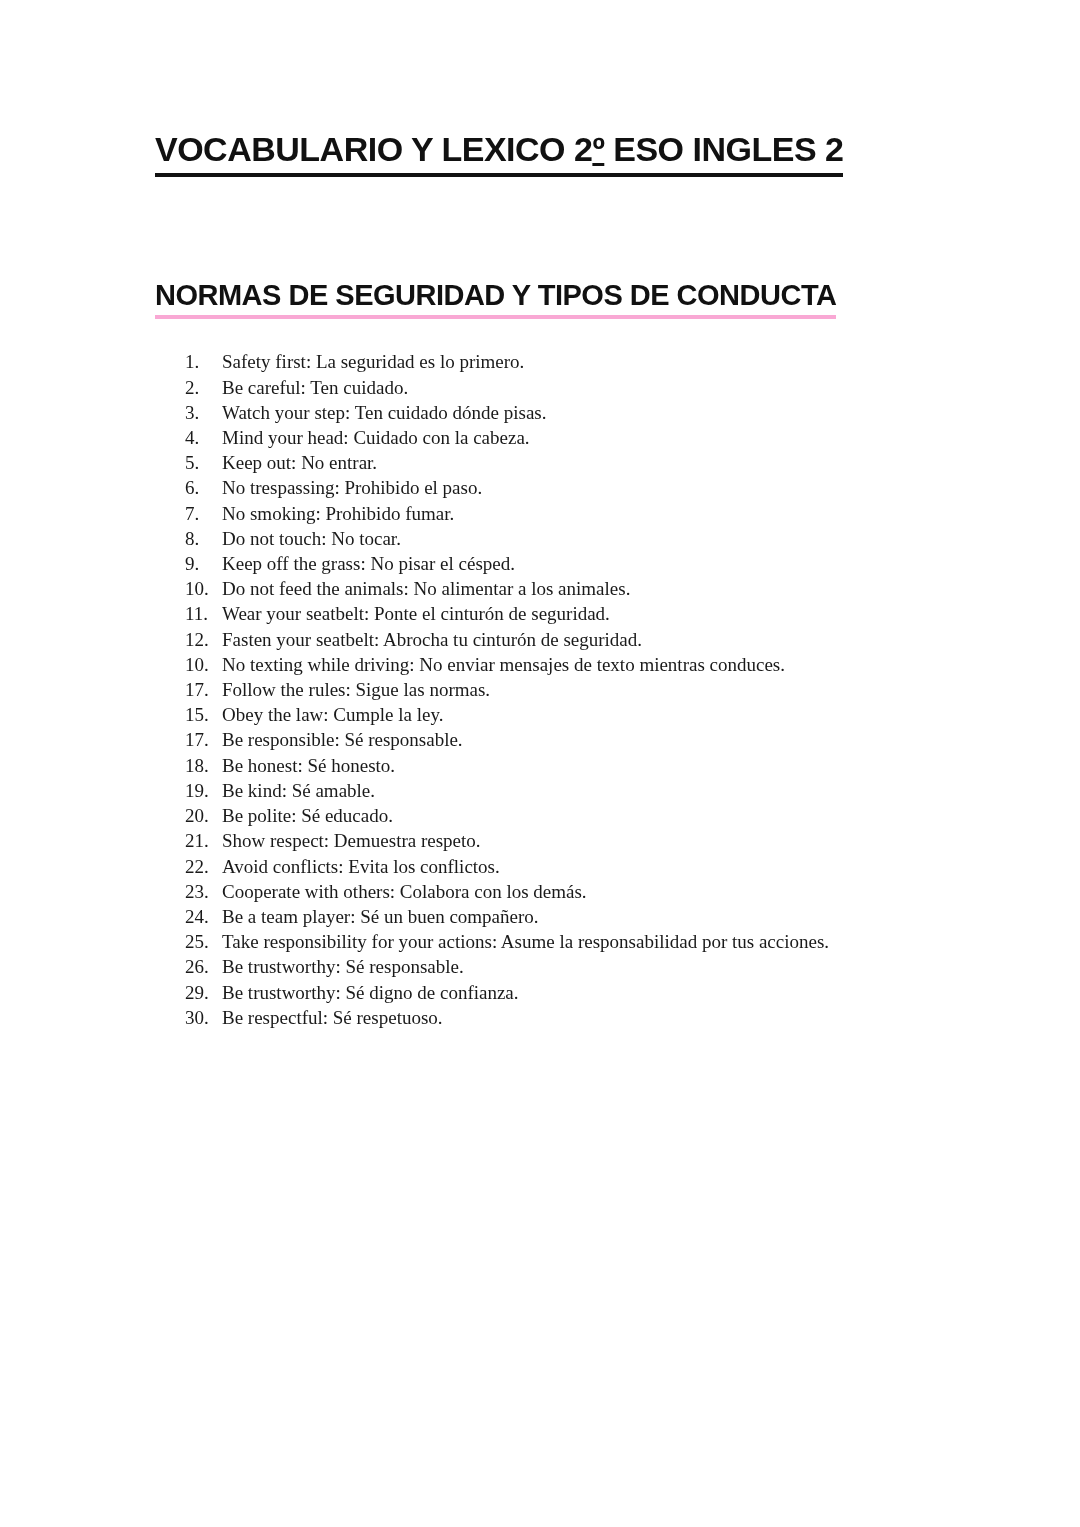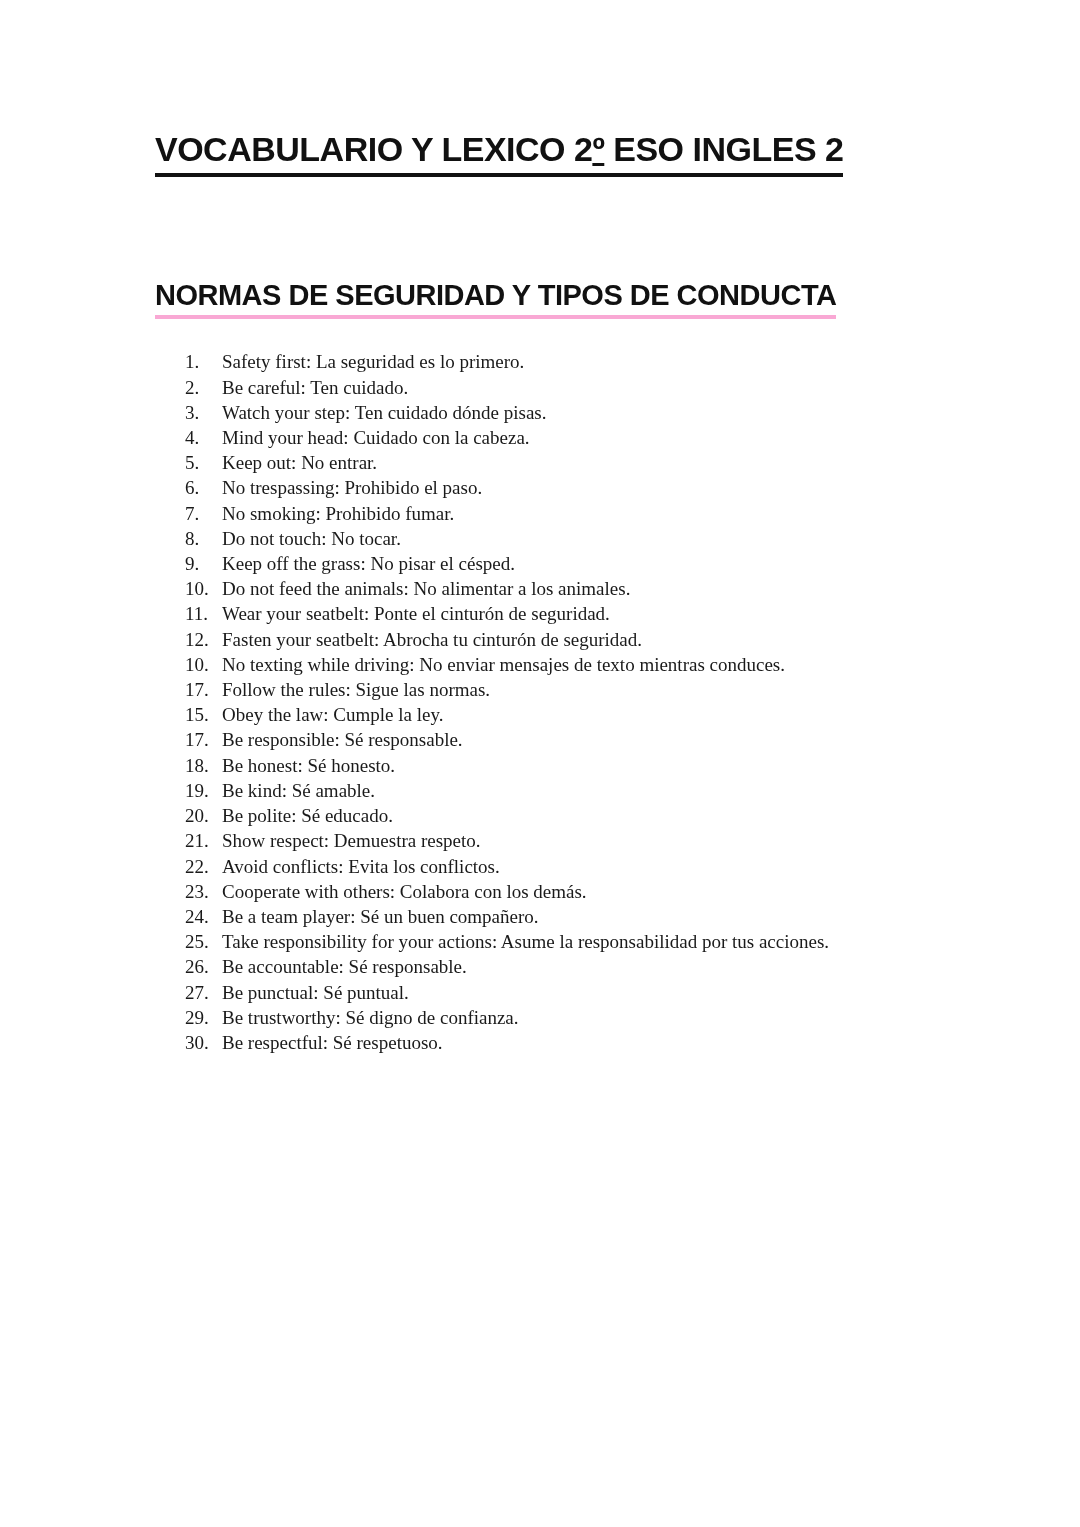--- a/index.html
+++ b/index.html
@@ -206,27 +206,23 @@
     <span class="text">Be a team player: Sé un buen compañero.</span>
   </li>
 
   <li class="vocab-item">
     <span class="num">25.</span>
     <span class="text">Take responsibility for your actions: Asume la responsabilidad por tus acciones.</span>
   </li>
 
   <li class="vocab-item">
     <span class="num">26.</span>
-    <span class="text">Be accountable: Sé responsable.</span>
-  </li>
-
-  <li class="vocab-item">
-    <span class="num">27.</span>
-    <span class="text">Be punctual: Sé puntual.</span>
-  </li>
+    <span class="text">Be trustworthy: Sé responsable.</span>
+  </li>
+
 
 
   <li class="vocab-item">
     <span class="num">29.</span>
     <span class="text">Be trustworthy: Sé digno de confianza.</span>
   </li>
 
   <li class="vocab-item">
     <span class="num">30.</span>
     <span class="text">Be respectful: Sé respetuoso.</span>

